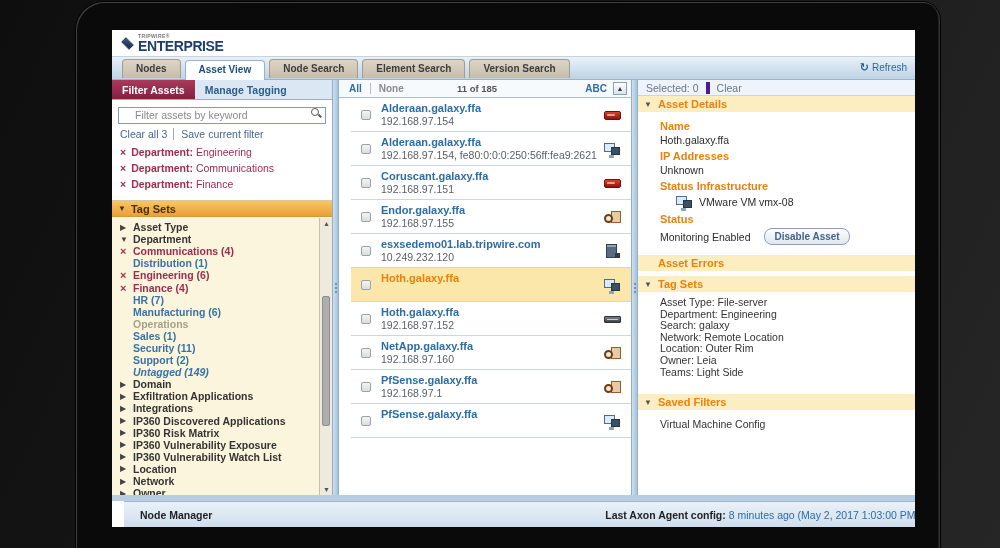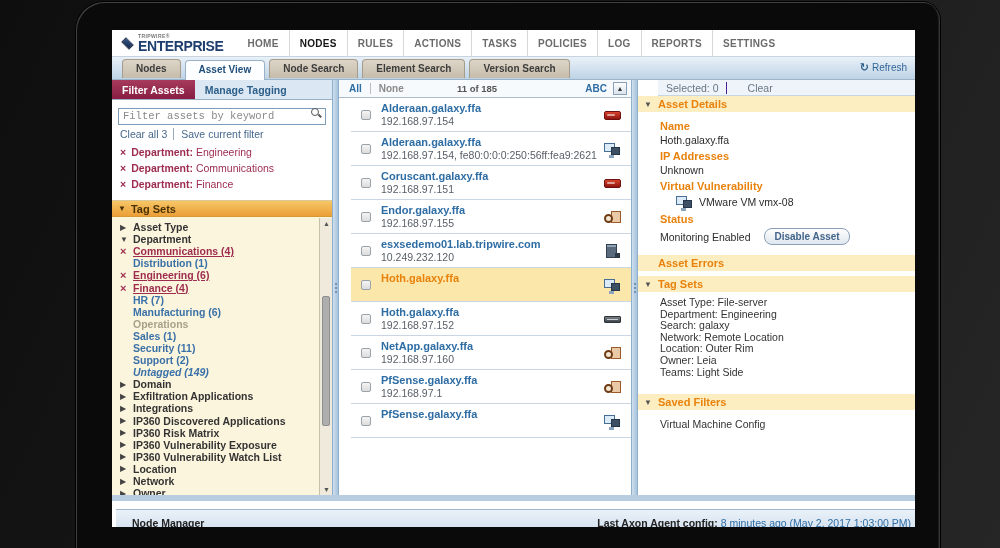--- a/index.html
+++ b/index.html
@@ -36,42 +36,42 @@
   .splitter{position:absolute;top:0;width:7px;height:415px;background:linear-gradient(90deg,#cfdfee,#a6c2dc);border-left:1px solid #8fb0cc;border-right:1px solid #8fb0cc;}
   .splitter .dots{position:absolute;left:2px;top:203px;width:2px;height:2px;background:#5d7ea0;border-radius:50%;box-shadow:0 4px 0 #5d7ea0,0 8px 0 #5d7ea0;}
   .sp1{left:220px;} .sp2{left:519px;}
   .pane-mid{position:absolute;left:227px;top:0;width:292px;height:415px;background:#fff;}
   .pane-right{position:absolute;left:526px;top:0;width:277px;height:415px;background:#fff;overflow:hidden;}
   
   .subtabs{position:absolute;left:0;top:0;width:220px;height:20px;background:#dbe7f2;border-bottom:1px solid #9ab0c6;display:flex;align-items:stretch;}
   .ftab{background:linear-gradient(#a63b5e,#871d40);color:#fff;font-size:10.5px;font-weight:700;line-height:20px;padding:0 10px;}
   .mtab{color:#2c5f8a;font-size:10.5px;font-weight:700;line-height:20px;padding:0 10px;}
   .searchwrap{position:absolute;left:6px;top:25px;width:208px;height:17px;}
-  .searchwrap input{width:100%;height:17px;border:1px solid #7f9db9;font-size:10.5px;padding:0 20px 0 4px;color:#333;font-family:Liberation Mono, monospace;}
+  .searchwrap input{width:100%;height:17px;border:1px solid #7f9db9;font-size:10.5px;padding:0 20px 0 16px;color:#333;font-family:Liberation Sans, sans-serif;}
   .searchwrap input::placeholder{color:#8a8a8a;}
   .mag{position:absolute;right:4px;top:3px;width:11px;height:11px;}
   .mag::before{content:"";position:absolute;left:0;top:0;width:6px;height:6px;border:1.5px solid #555;border-radius:50%;}
   .mag::after{content:"";position:absolute;left:7px;top:7px;width:4px;height:1.5px;background:#555;transform:rotate(45deg);}
   .filterlinks{position:absolute;left:8px;top:48px;font-size:10.5px;color:#47688c;}
   .filterlinks .lk{cursor:pointer;}
   .filterlinks .lk2{border-left:1px solid #9ab;padding-left:7px;margin-left:6px;}
   .chips{position:absolute;left:8px;top:64px;font-size:10.5px;color:#9d2c4f;line-height:16px;}
   .chip .x{font-weight:700;margin-right:5px;}
   .chip .cat{font-weight:700;}
   
   .tree{position:absolute;left:0;top:120px;width:220px;height:295px;background:#fcf5dd;border-top:1px solid #d8c89a;}
   .treehead{height:16px;background:linear-gradient(#f7c666,#eb9f38);display:flex;align-items:center;padding-left:6px;border-bottom:1px solid #d79a30;}
   .treehead .arr{font-size:8px;color:#4a3205;margin-right:5px;}
   .treehead .hl{font-size:11px;font-weight:700;color:#4a3205;}
   .treelist{position:absolute;left:0;top:17px;right:13px;bottom:0;overflow:hidden;padding-top:3px;}
   .trow{display:flex;align-items:center;height:12.1px;padding-left:8px;font-size:10.5px;font-weight:700;white-space:nowrap;}
   .trow .tw{width:13px;flex:0 0 13px;font-size:8px;color:#444;}
   .trow .tw.x{color:#9d2c4f;font-size:11px;font-weight:700;line-height:10px;}
   .t-bold{color:#333;}
-  .t-sel{color:#9d2c4f;text-decoration:underline;}
+  .t-sel{color:#9d2c4f;}
   .t-link{color:#3a71a8;}
   .t-dis{color:#a8a08a;}
   .t-it{font-style:italic;}
   .vscroll{position:absolute;right:0;top:17px;width:13px;bottom:0;background:#efeadb;border-left:1px solid #c8c0a8;}
   .vscroll .sarr{position:absolute;left:2px;width:9px;text-align:center;font-size:7px;color:#555;}
   .vscroll .up{top:2px;} .vscroll .dn{bottom:2px;}
   .vscroll .thumb{position:absolute;left:2px;top:78px;width:8px;height:130px;background:#aeaeae;border:1px solid #8f8f8f;border-radius:2px;}
   
   .listhead{position:absolute;left:0;top:0;width:292px;height:18px;background:#f6fafd;border-bottom:1px solid #a9bccd;display:flex;align-items:center;font-size:10px;font-weight:700;}
   .listhead .all{color:#2e6da4;margin-left:10px;}
@@ -91,67 +91,56 @@
   .nicon[data-icon="firewall"]::after{content:"";position:absolute;left:2px;top:2px;width:8px;height:2px;background:rgba(255,255,255,.55);border-radius:1px;}
   .nicon[data-icon="vm"]::before{content:"";position:absolute;left:0;top:1px;width:9px;height:7px;border:1px solid #4a6d96;background:#dcebf8;box-shadow:2px 9px 0 -3px #8aa4bd;}
   .nicon[data-icon="vm"]::after{content:"";position:absolute;right:1px;bottom:1px;width:7px;height:6px;background:#3d4f63;border:1px solid #26364a;}
   .nicon[data-icon="server"]::before{content:"";position:absolute;left:2px;top:0;width:9px;height:12px;background:#5a6b7d;border:1px solid #33414f;box-shadow:inset 0 2px 0 #8fa3b5;}
   .nicon[data-icon="server"]::after{content:"";position:absolute;right:1px;bottom:0;width:5px;height:5px;background:#2e3a46;}
   .nicon[data-icon="device"]{height:7px;top:14px;background:linear-gradient(#7a7f85,#3f444a);border:1px solid #2e3338;border-radius:1px;}
   .nicon[data-icon="device"]::after{content:"";position:absolute;left:2px;right:2px;top:2px;height:1px;background:#c8ccd0;}
   .nicon[data-icon="discovered"]::before{content:"";position:absolute;right:0;top:1px;width:8px;height:10px;background:#e9c9a6;border:1px solid #9c5a28;}
   .nicon[data-icon="discovered"]::after{content:"";position:absolute;left:0;top:4px;width:5px;height:5px;border:2px solid #6d3c14;border-radius:50%;background:#f4e6d2;}
   
-  .selbar{height:16px;background:#eef4f9;border-bottom:1px solid #c8d6e4;font-size:10.5px;color:#6a7684;display:flex;align-items:center;padding-left:8px;margin-left:20px;}
-  .selbar .clear{border-left:1px solid #4c1d95;padding-left:21px;margin-left:7px;}
+  .selbar{height:16px;background:#eef4f9;border-bottom:1px solid #c8d6e4;font-size:10.5px;color:#6a7684;display:flex;align-items:center;padding-left:8px;}
+  .selbar .clear{border-left:4px solid #4c1d95;padding-left:7px;margin-left:7px;}
   .band{height:16px;background:#fdeec2;display:flex;align-items:center;padding-left:6px;margin-top:0;}
   .band .arr{font-size:8px;color:#555;margin-right:5px;width:9px;}
   .band .bl{font-size:11px;font-weight:700;color:#e8820c;}
   .dcontent{padding:4px 0 2px 22px;}
   .flabel{font-size:11px;font-weight:700;color:#e8820c;margin-top:4px;}
   .fvalue{font-size:10.5px;color:#2b2b2b;margin-top:2px;}
   .viline{display:flex;align-items:center;gap:6px;margin-top:3px;padding-left:16px;}
   .viline .nicon{position:relative;right:auto;top:auto;flex:0 0 17px;}
   .statusline{display:flex;align-items:center;margin-top:3px;}
   .btn{margin-left:14px;font-size:10px;font-weight:700;color:#44658a;background:linear-gradient(#fefefe,#dfe7ef);border:1px solid #8aa0b8;border-radius:8px;padding:2px 9px;}
   .taglines{padding:5px 0 4px 22px;font-size:10.5px;color:#333;line-height:11.6px;}
   .gapA{height:8px;} .gapB{height:12px;}
   
   .gapstrip{position:absolute;left:0;top:465px;width:803px;height:6px;background:#b9cde1;}
-  .statusbar{position:absolute;left:4px;top:471px;width:805px;height:26px;background:linear-gradient(#eaf1f8,#cfdeed);border-top:1px solid #9fb6cc;margin-top:8px;}
+  .statusbar{position:absolute;left:12px;top:471px;width:805px;height:26px;background:linear-gradient(#eaf1f8,#cfdeed);border-top:1px solid #9fb6cc;}
   .statusbar .sl{position:absolute;left:16px;top:7px;font-size:10.5px;font-weight:700;color:#222;}
   .statusbar .sr{position:absolute;right:10px;top:7px;font-size:10.5px;}
   .sr .srl{font-weight:700;color:#222;}
   .sr .srv{color:#2e6da4;}
 </style>
 </head>
 <body>
 
 <div class="laptop"></div>
 
 <div class="screen">
 
   <div class="menubar">
     <div class="brand">
       <span class="diamond"></span>
       <span class="brandtext">
         <span class="brandsmall">TRIPWIRE®</span>
         <span class="brandbig">ENTERPRISE</span>
       </span>
-    </div>
-    <div class="nav">
-      <span class="item">HOME</span>
-      <span class="item active">NODES</span>
-      <span class="item">RULES</span>
-      <span class="item">ACTIONS</span>
-      <span class="item">TASKS</span>
-      <span class="item">POLICIES</span>
-      <span class="item">LOG</span>
-      <span class="item">REPORTS</span>
-      <span class="item">SETTINGS</span>
     </div>
   </div>
 
   <div class="tabstrip">
     <div class="tabs">
       <span class="tab">Nodes</span>
       <span class="tab active">Asset View</span>
       <span class="tab">Node Search</span>
       <span class="tab">Element Search</span>
       <span class="tab">Version Search</span>
@@ -382,21 +371,21 @@
       </div>
       <div class="band">
         <span class="arr">▼</span>
         <span class="bl">Asset Details</span>
       </div>
       <div class="dcontent">
         <div class="flabel">Name</div>
         <div class="fvalue">Hoth.galaxy.ffa</div>
         <div class="flabel">IP Addresses</div>
         <div class="fvalue">Unknown</div>
-        <div class="flabel">Virtual Vulnerability</div>
+        <div class="flabel">Status Infrastructure</div>
         <div class="viline">
           <span class="nicon" data-icon="vm"></span>
           <span class="fvalue" style="margin-top:0">VMware VM vmx-08</span>
         </div>
         <div class="flabel">Status</div>
         <div class="statusline">
           <span class="fvalue" style="margin-top:0">Monitoring Enabled</span>
           <span class="btn">Disable Asset</span>
         </div>
       </div>

